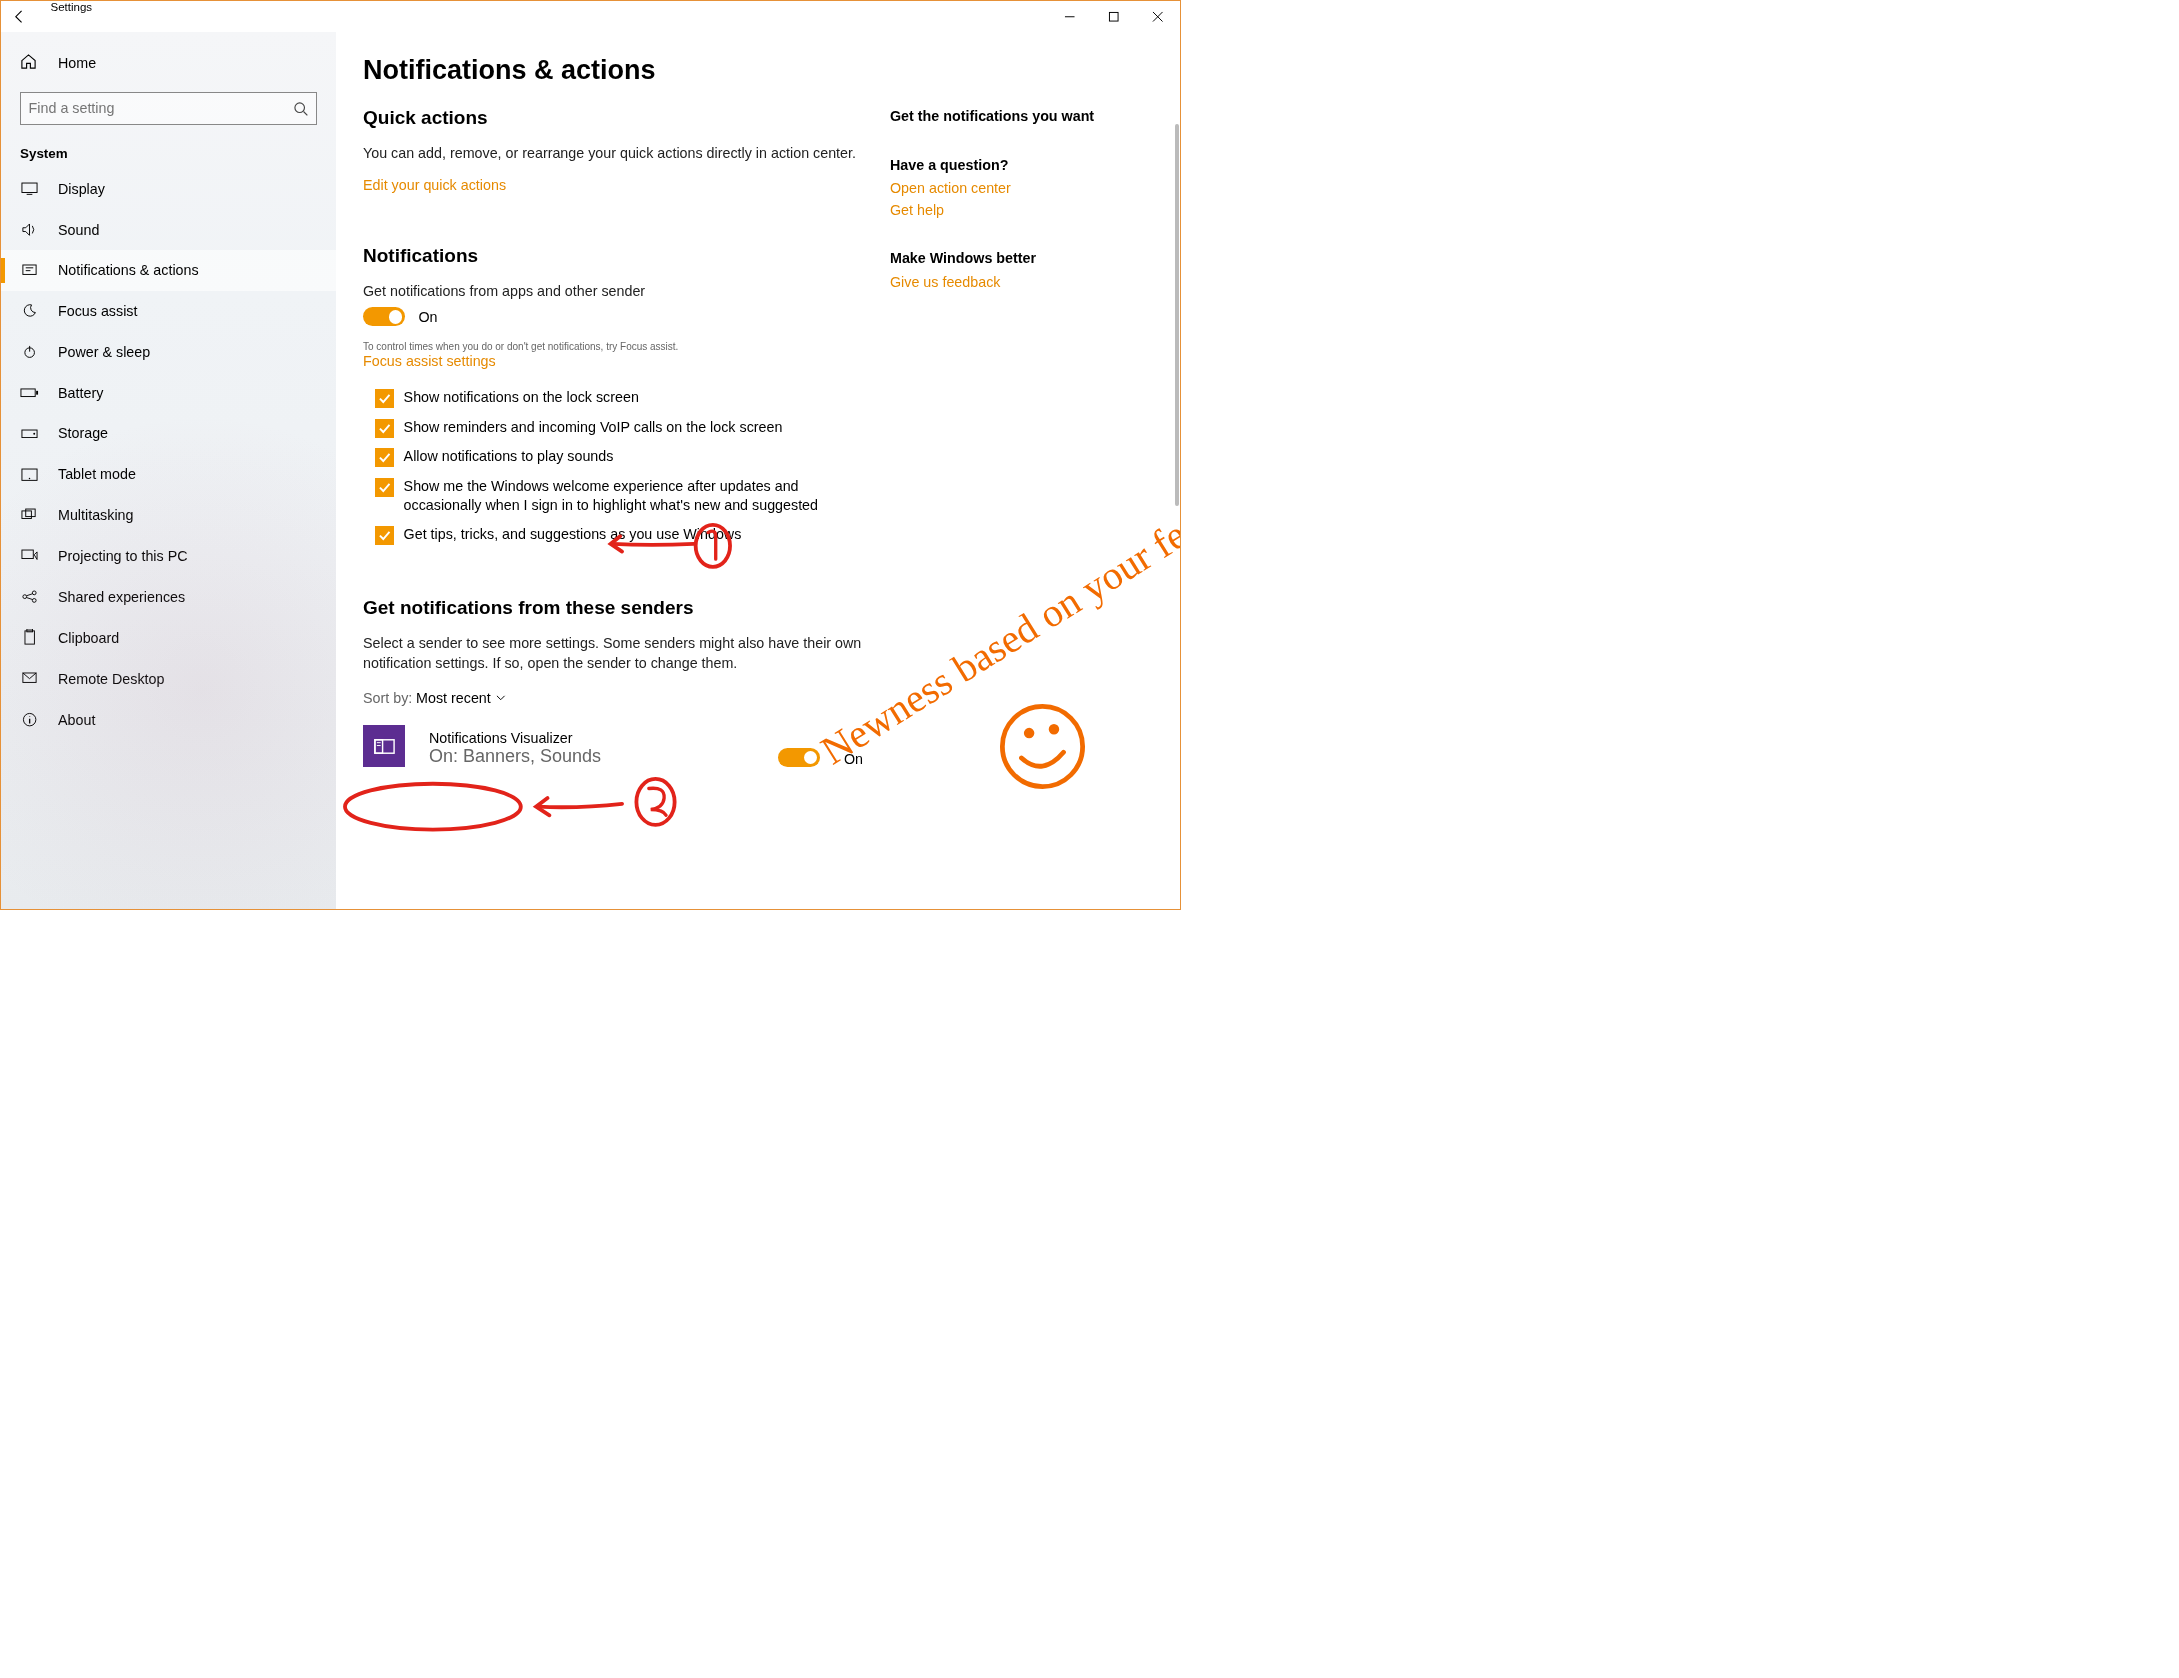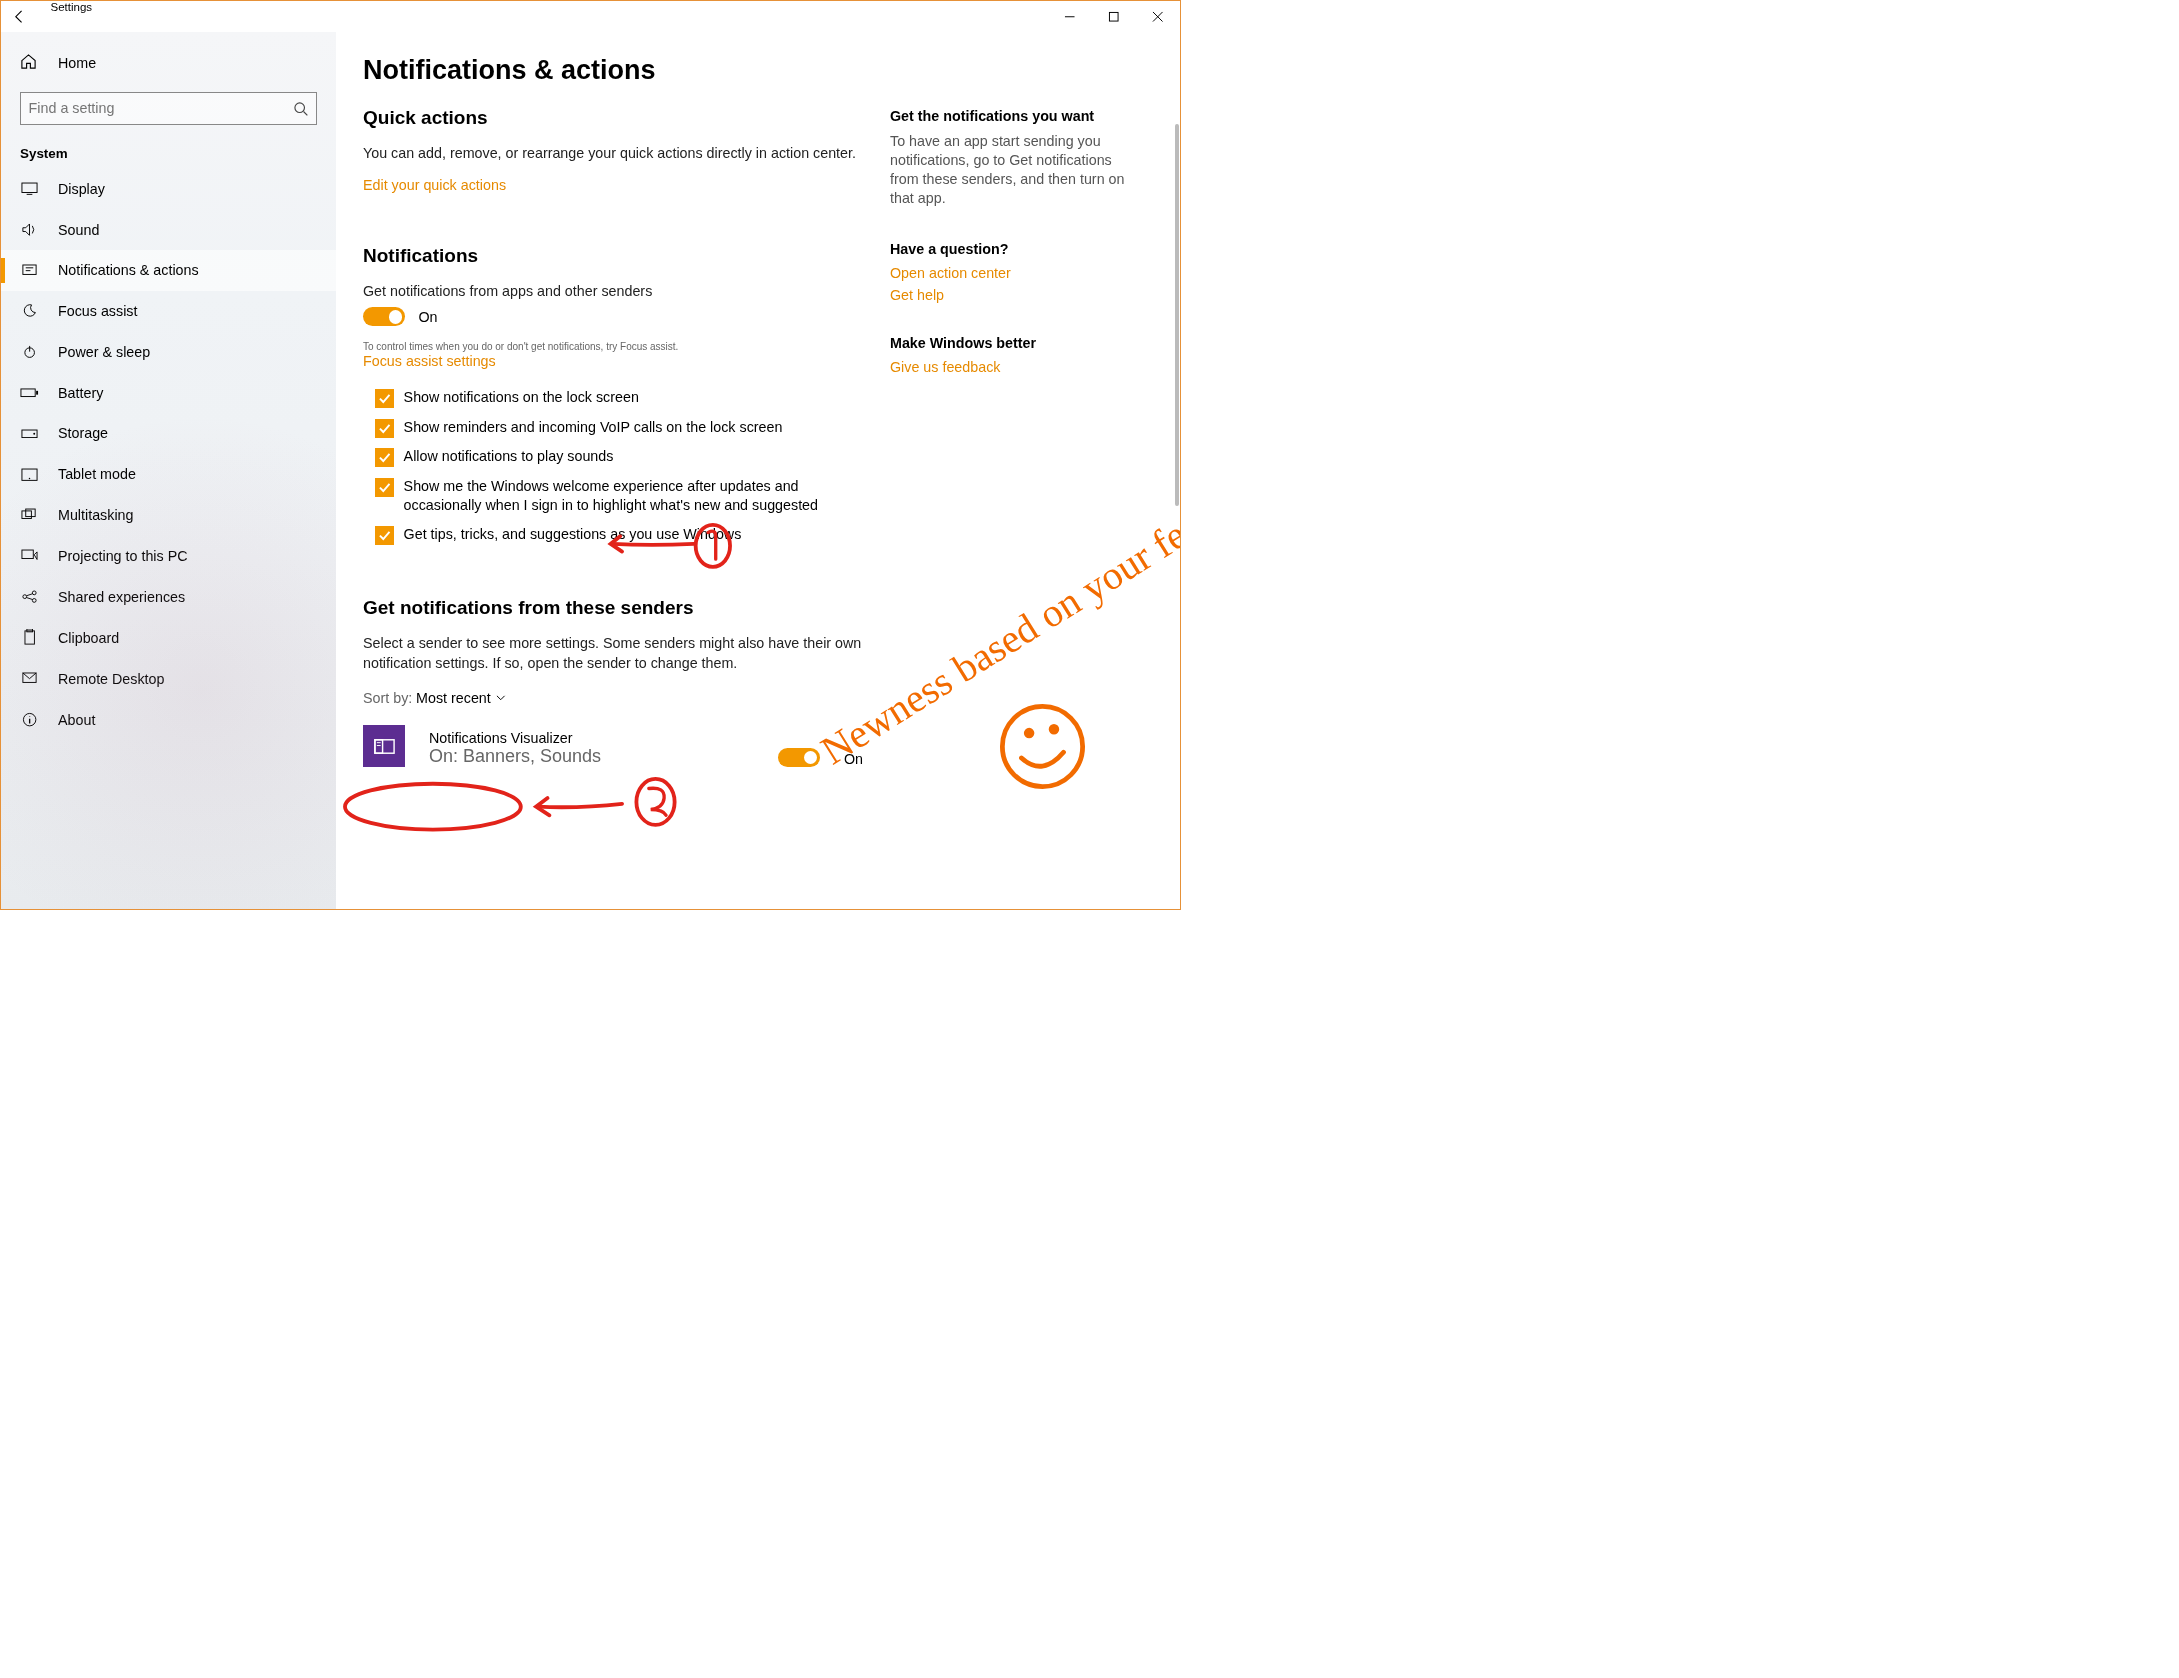--- a/index.html
+++ b/index.html
@@ -323,21 +323,21 @@
 
   <div class="content">
     <div class="main-col">
       <h1 class="page-title">Notifications &amp; actions</h1>
 
       <h2 class="section-h2">Quick actions</h2>
       <p class="body-text">You can add, remove, or rearrange your quick actions directly in action center.</p>
       <a class="link">Edit your quick actions</a>
 
       <h2 class="section-h2 mt">Notifications</h2>
-      <p class="body-text" style="margin-bottom:5.7px">Get notifications from apps and other senders</p>
+      <p class="body-text" style="margin-bottom:5.7px">Get notifications from apps and other sender</p>
       <div class="toggle-row">
         <div class="toggle"></div>
         <span>On</span>
       </div>
       <p class="hint-text">To control times when you do or don't get notifications, try Focus assist.</p>
       <a class="link" style="margin-bottom:19px">Focus assist settings</a>
 
       <div class="checkbox-row">
         <div class="checkbox">
             <svg viewBox="0 0 14 14">
@@ -401,21 +401,20 @@
           <div class="sender-sub">On: Banners, Sounds</div>
         </div>
         <div class="toggle"></div>
         <span>On</span>
       </div>
     </div>
 
     <div class="side-col">
       <div class="side-block">
         <div class="side-heading">Get the notifications you want</div>
-        <div class="side-text">To have an app start sending you notifications, go to Get notifications from these senders, and then turn on that app.</div>
       </div>
       <div class="side-block">
         <div class="side-heading">Have a question?</div>
         <a class="side-link">Open action center</a>
         <a class="side-link">Get help</a>
       </div>
       <div class="side-block">
         <div class="side-heading">Make Windows better</div>
         <a class="side-link">Give us feedback</a>
       </div>

